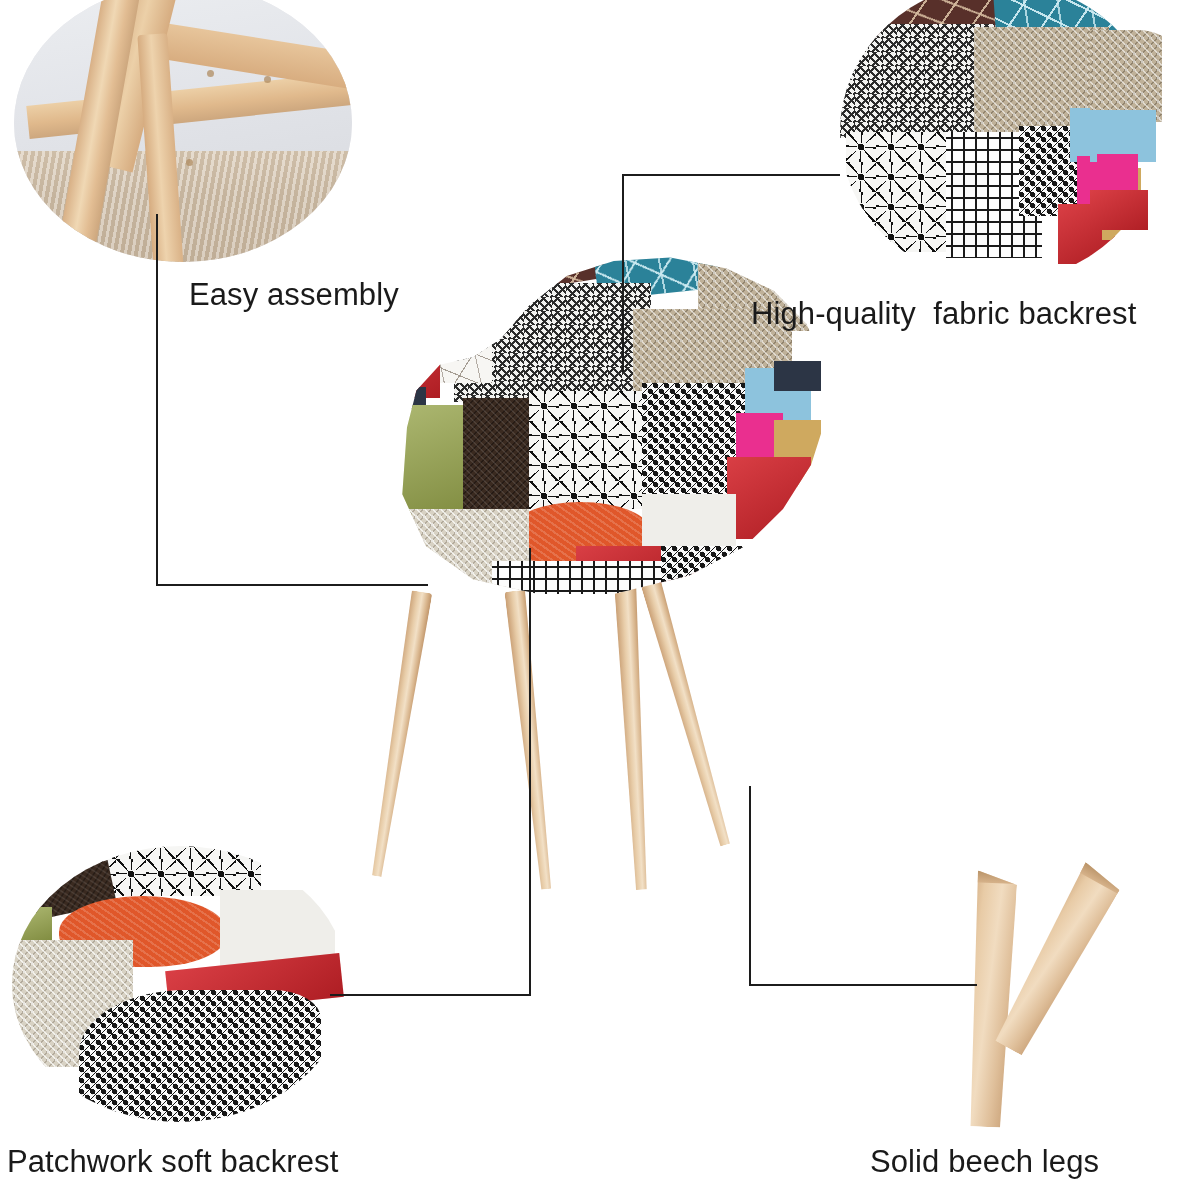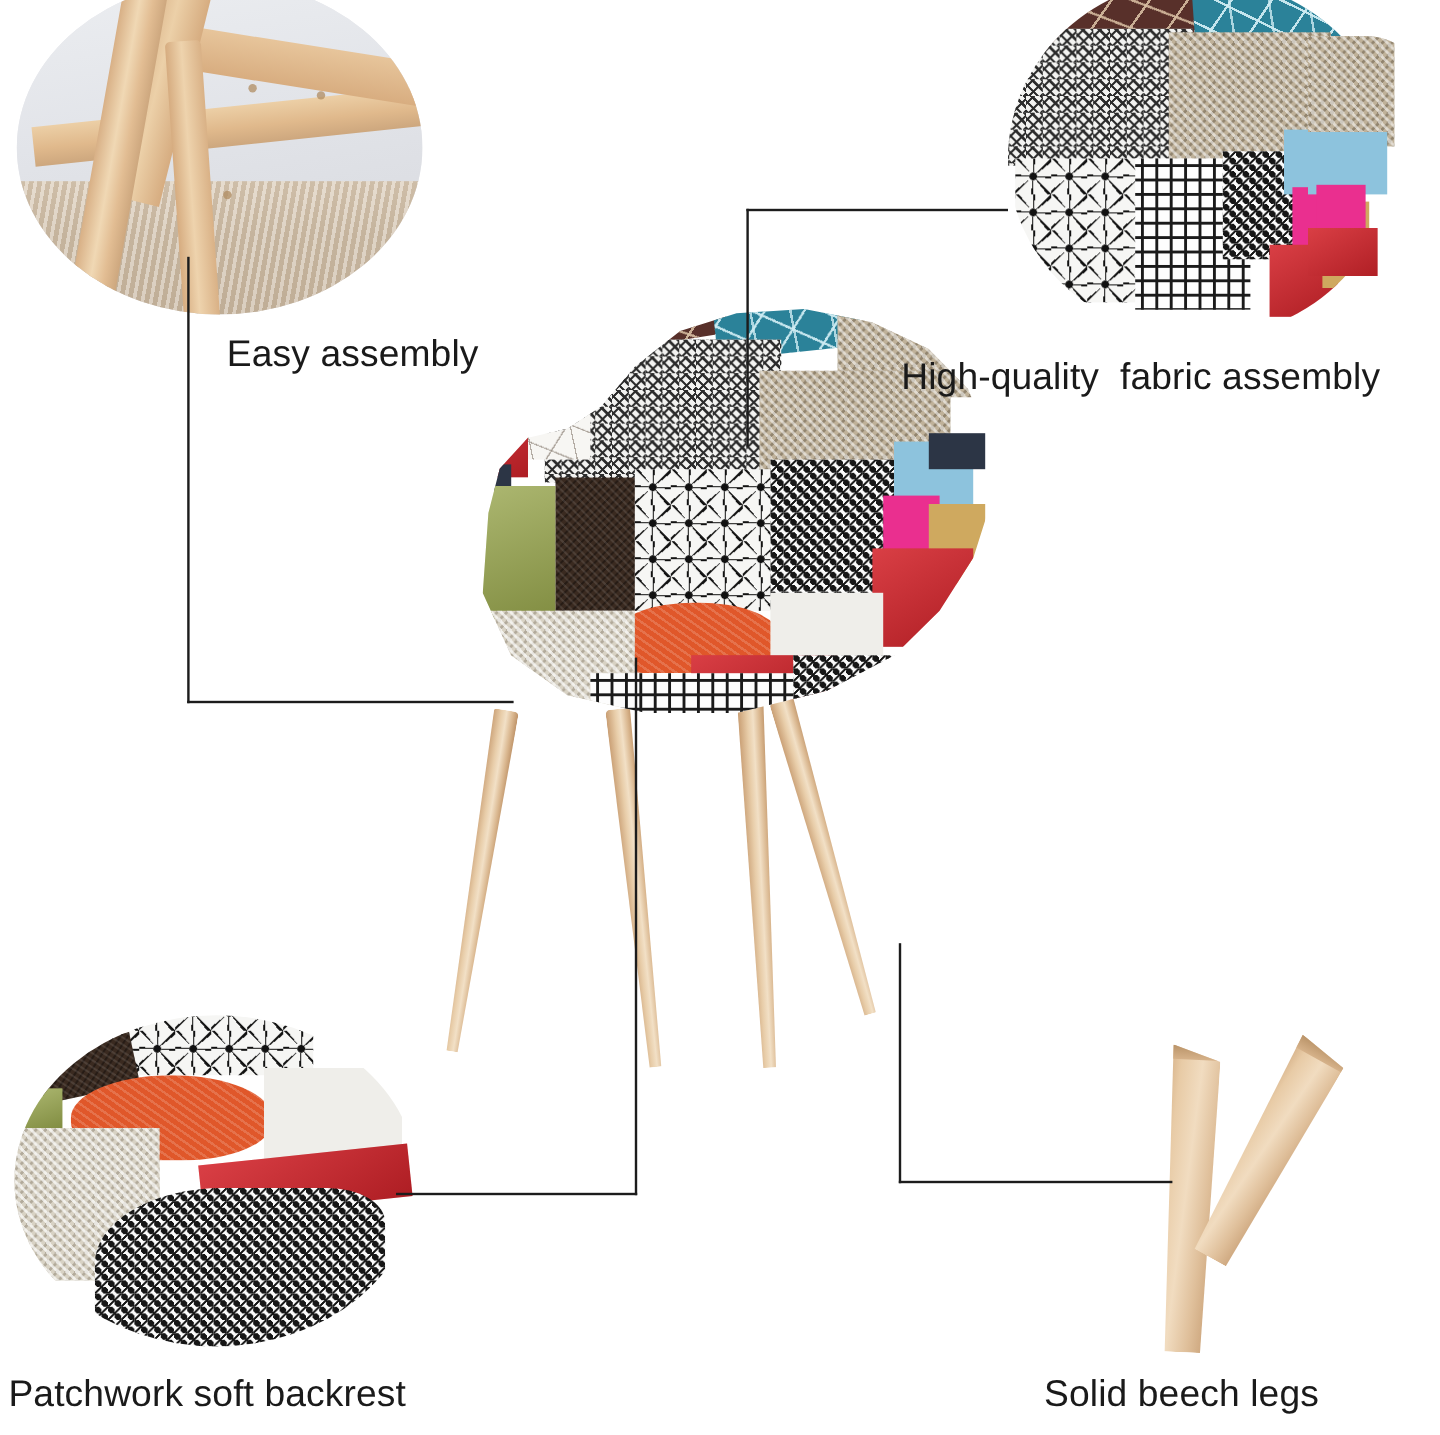--- a/index.html
+++ b/index.html
@@ -249,17 +249,17 @@
   <div class="ln h" style="left:622px;top:174px;width:218px;"></div>
   <div class="ln v" style="left:622px;top:174px;height:198px;"></div>
 
   <div class="ln v" style="left:529px;top:548px;height:448px;"></div>
   <div class="ln h" style="left:330px;top:994px;width:201px;"></div>
 
   <div class="ln v" style="left:749px;top:786px;height:200px;"></div>
   <div class="ln h" style="left:749px;top:984px;width:228px;"></div>
 
   <div class="label" id="lbl-assembly">Easy assembly</div>
-  <div class="label" id="lbl-backrest">High-quality  fabric assembly</div>
+  <div class="label" id="lbl-backrest">High-quality  fabric backrest</div>
   <div class="label" id="lbl-cushion">Patchwork soft backrest</div>
   <div class="label" id="lbl-legs">Solid beech legs</div>
 
 </div>
 
 </body></html>

